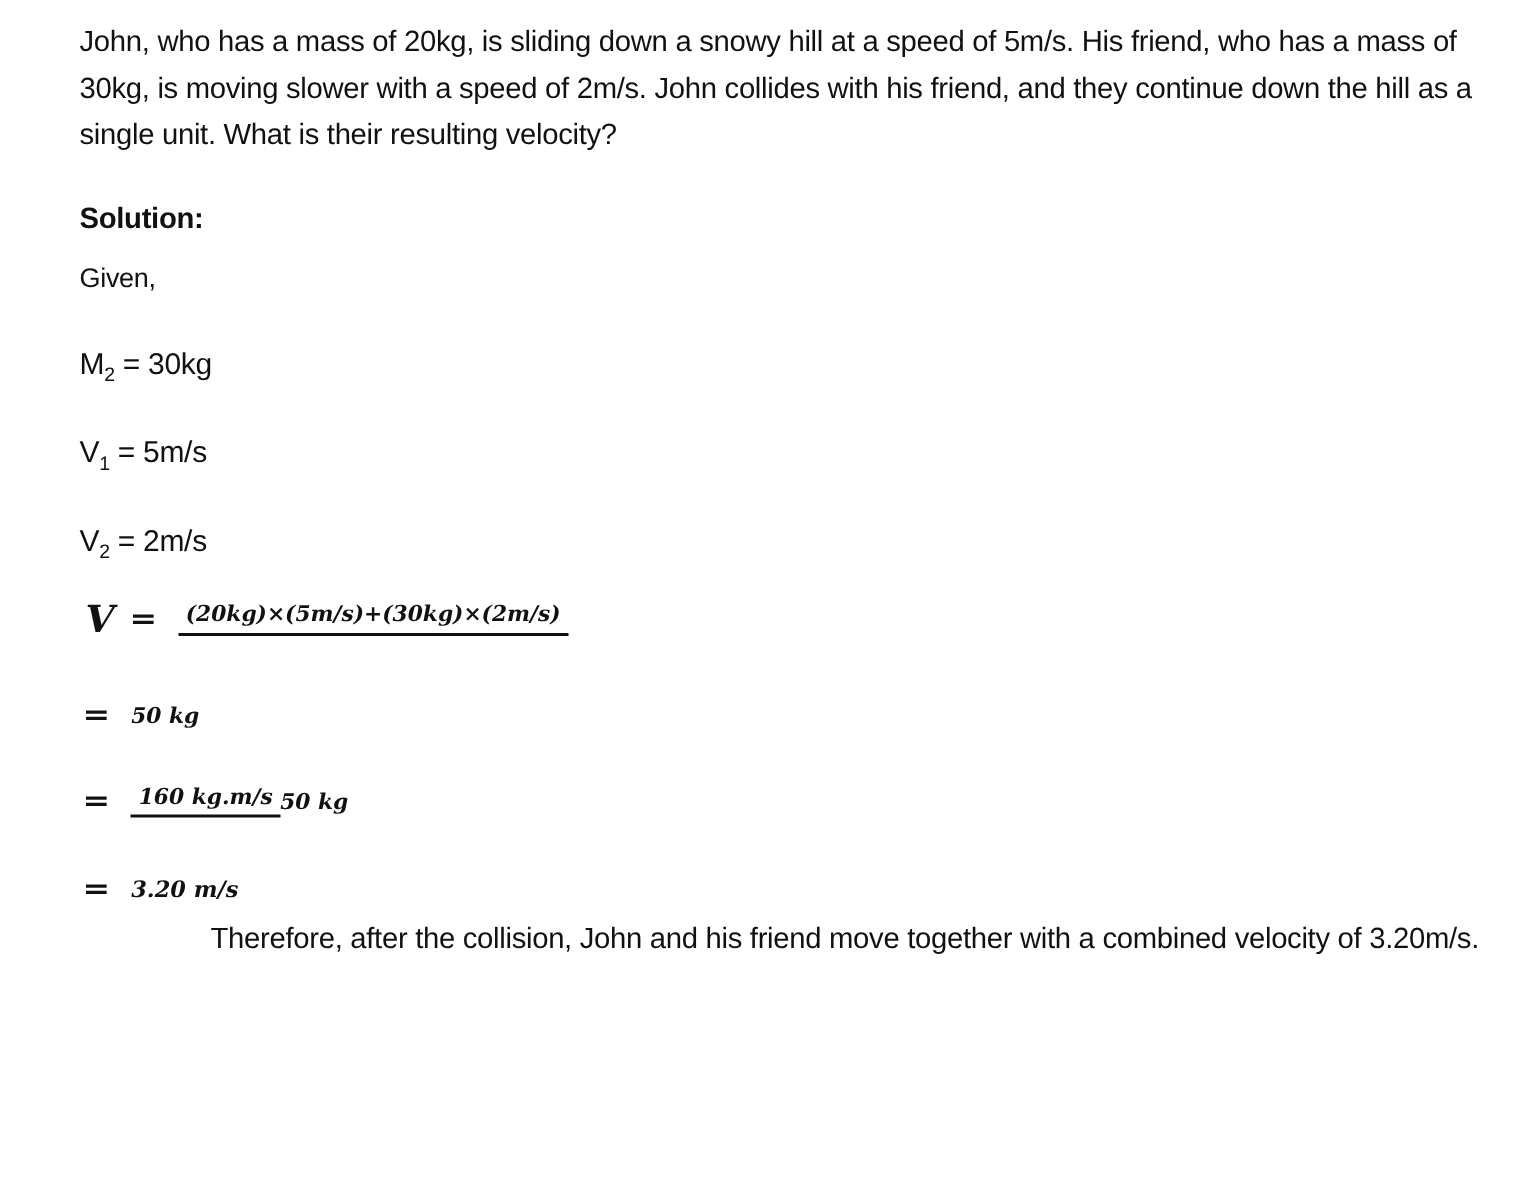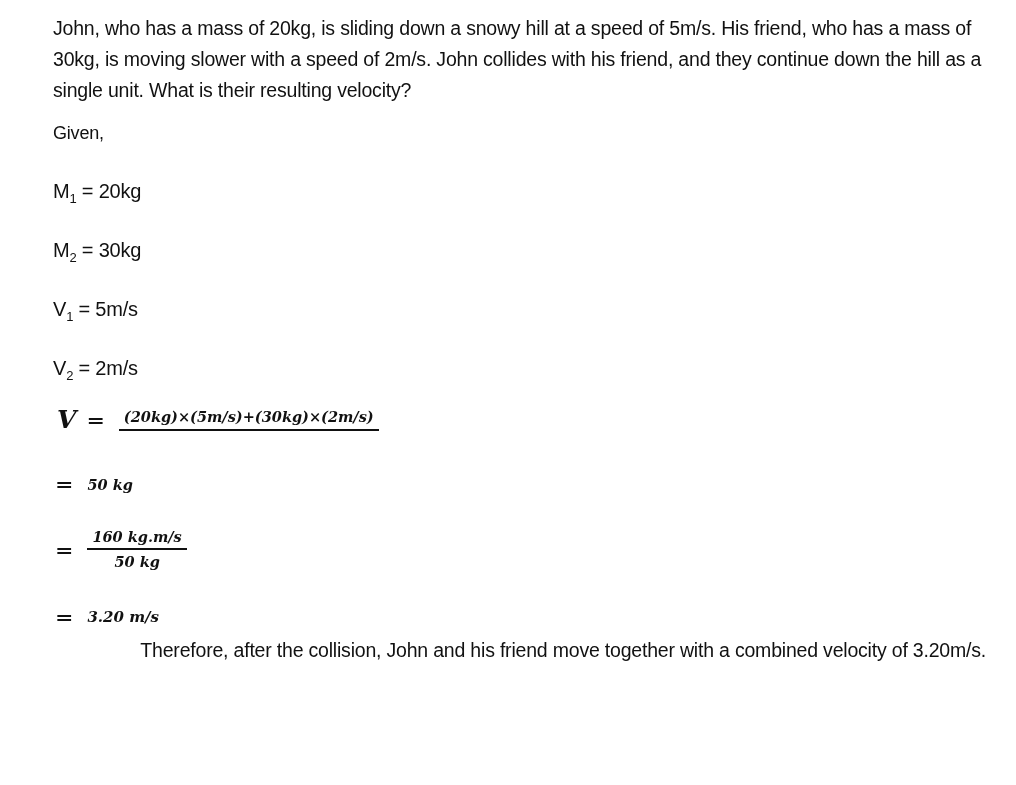--- a/index.html
+++ b/index.html
@@ -64,21 +64,21 @@
     margin-right: 10px;
   }
   .math-eq {
     font-style: normal;
     font-size: 22px;
     margin-right: 14px;
     transform: scaleY(0.85);
   }
   .fraction {
     display: inline-flex;
-    flex-direction: column;
+    flex-direction: row;
     text-align: center;
     font-size: 14.5px;
     line-height: 1.25;
   }
   .numerator {
     border-bottom: 2px solid #111111;
     padding: 0 5px 2px 5px;
   }
   .denominator {
     padding-top: 3px;
@@ -100,24 +100,24 @@
     text-align: right;
   }
 </style>
 </head>
 <body>
 
 <div class="doc">
 
   <p class="problem-text">John, who has a mass of 20kg, is sliding down a snowy hill at a speed of 5m/s. His friend, who has a mass of 30kg, is moving slower with a speed of 2m/s. John collides with his friend, and they continue down the hill as a single unit. What is their resulting velocity?</p>
 
+  <div class="solution-heading">Solution:</div>
 
   <div class="given-label">Given,</div>
 
-  <div class="given-line"><span>M</span><sub>1</sub><span> = 20kg</span></div>
 
   <div class="given-line"><span>M</span><sub>2</sub><span> = 30kg</span></div>
 
   <div class="given-line"><span>V</span><sub>1</sub><span> = 5m/s</span></div>
 
   <div class="given-line"><span>V</span><sub>2</sub><span> = 2m/s</span></div>
 
   <div class="equation eq-1">
     <span class="math-lhs">V</span>
     <span class="math-eq">=</span>

